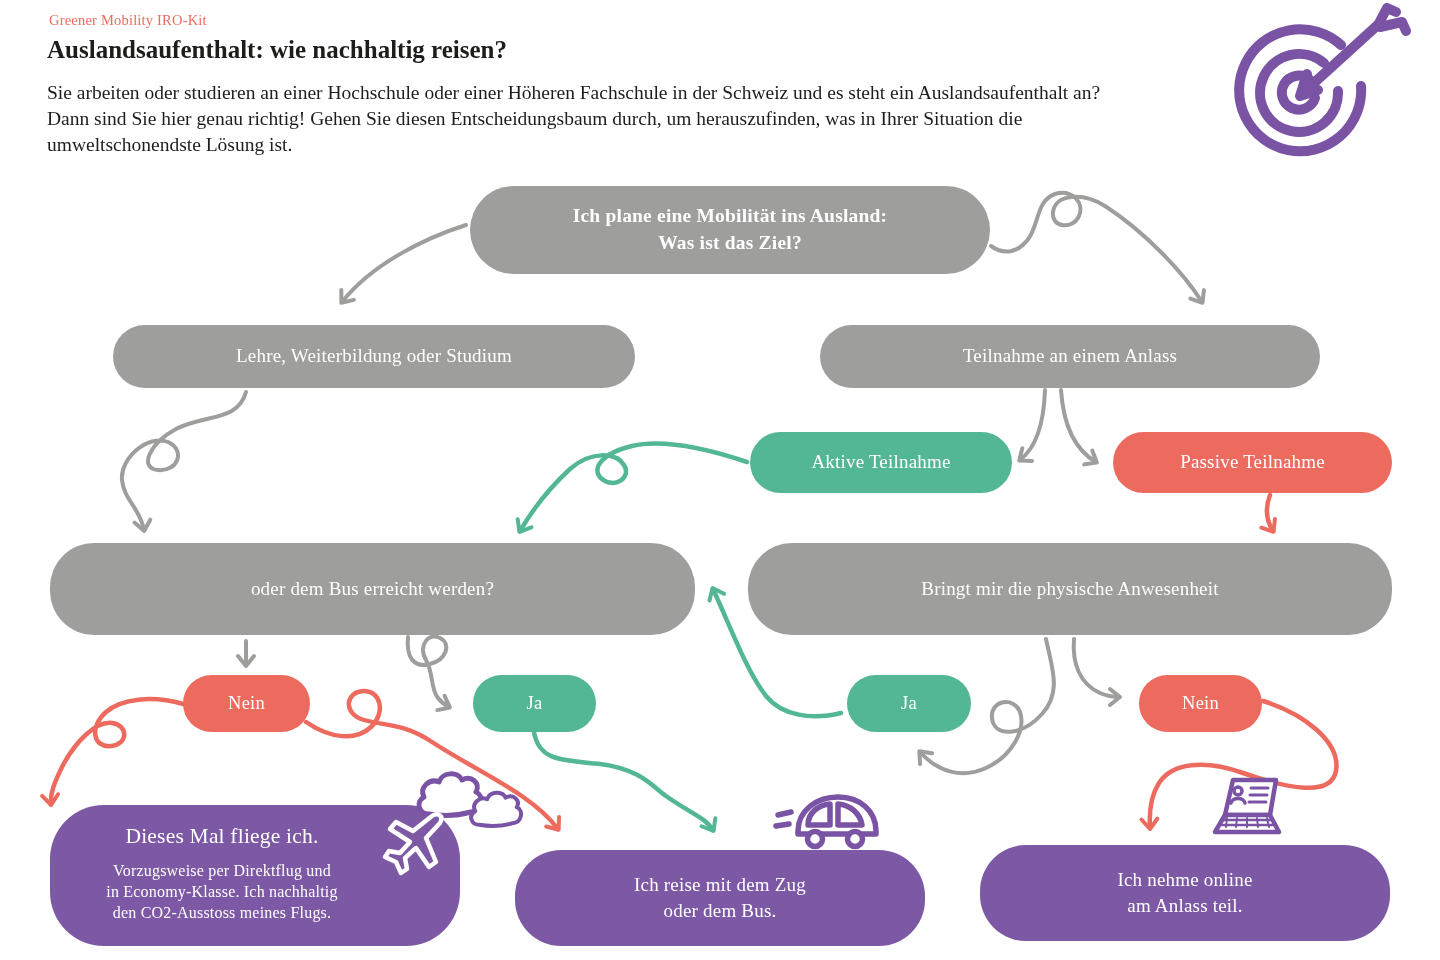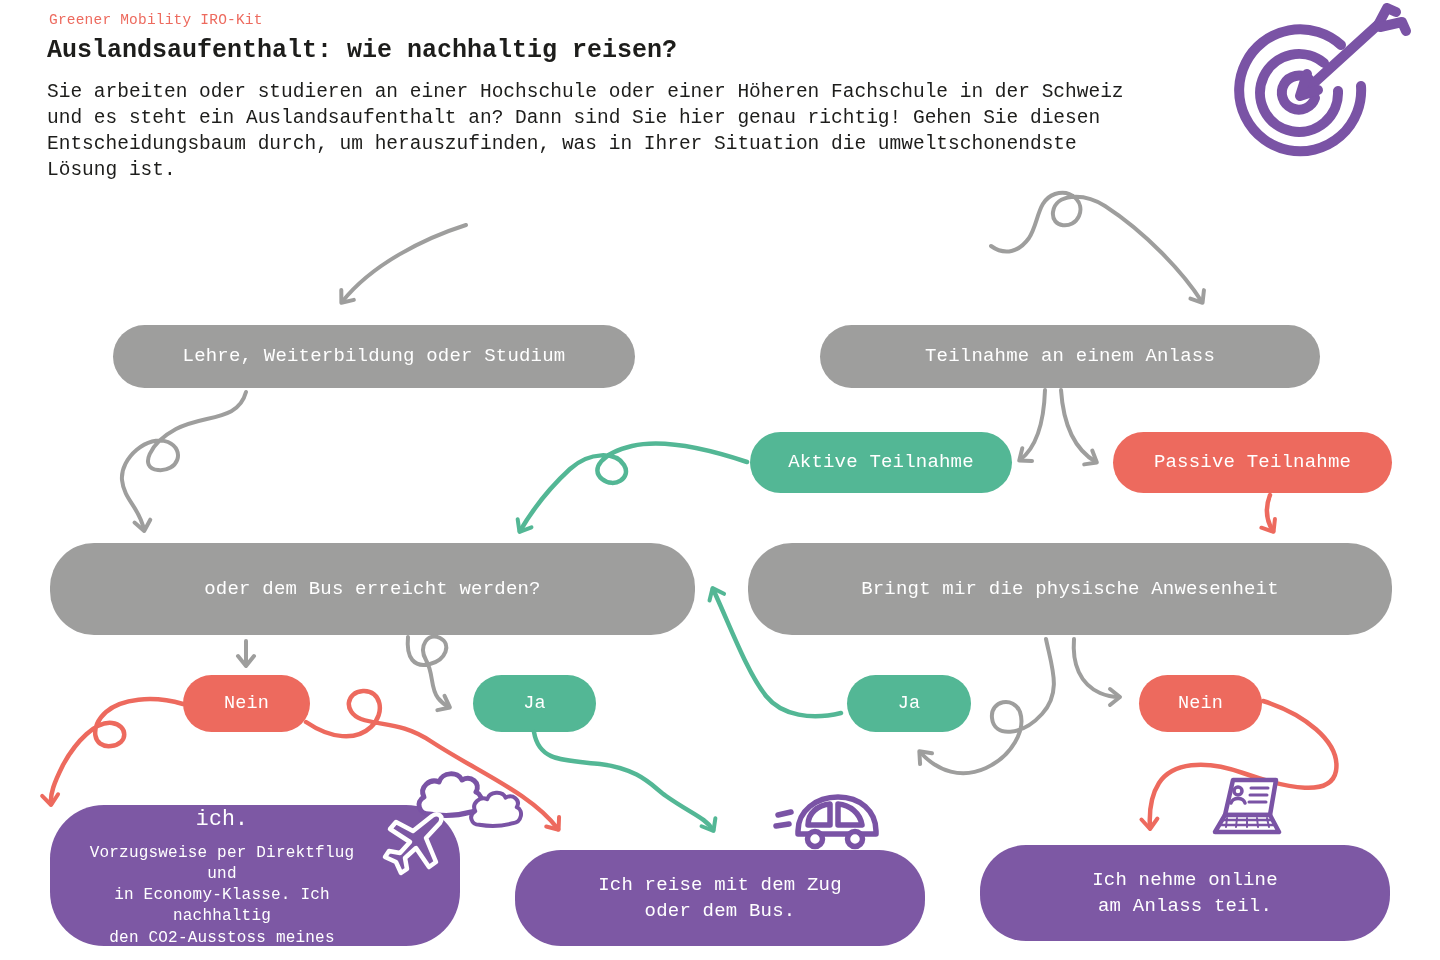--- a/index.html
+++ b/index.html
@@ -1,17 +1,17 @@
 <!DOCTYPE html>
 <html><head>
 <meta charset="utf-8">
 <style>
   html,body{margin:0;padding:0;background:#ffffff;}
   .page{position:relative;width:1440px;height:960px;overflow:hidden;background:#fff;
-        font-family:Liberation Mono, monospace;color:#1d1d1b;}
+        font-family:Liberation Serif, serif;color:#1d1d1b;}
   .kicker{position:absolute;left:49px;top:12px;font-size:14.5px;color:#ed6a5e;letter-spacing:.2px;}
   .pagetitle{position:absolute;left:47px;top:36px;font-size:25px;font-weight:bold;margin:0;color:#1d1d1b;}
   .intro{position:absolute;left:47px;top:80px;width:1095px;font-size:19.5px;line-height:1.33;margin:0;color:#1d1d1b;}
   .node{position:absolute;display:flex;flex-direction:column;align-items:center;justify-content:center;
         color:#fff;text-align:center;font-size:19px;line-height:1.37;letter-spacing:.2px;box-sizing:border-box;}
   .gray{background:#9e9e9d;}
   .green{background:#53b795;}
   .red{background:#ed6a5e;}
   .purple{background:#7d58a4;}
   .bold{font-weight:bold;font-size:19.5px;}
@@ -23,20 +23,24 @@
 </style>
 </head>
 <body>
 
 <div class="page">
 
   <div class="kicker">Greener Mobility IRO-Kit</div>
   <h1 class="pagetitle">Auslandsaufenthalt: wie nachhaltig reisen?</h1>
   <p class="intro">Sie arbeiten oder studieren an einer Hochschule oder einer Höheren Fachschule in der Schweiz und es steht ein Auslandsaufenthalt an? Dann sind Sie hier genau richtig! Gehen Sie diesen Entscheidungsbaum durch, um herauszufinden, was in Ihrer Situation die umweltschonendste Lösung ist.</p>
 
+  <div class="node gray bold" style="left:470px;top:186px;width:520px;height:88px;border-radius:44px;">
+    <span>Ich plane eine Mobilität ins Ausland:</span>
+    <span>Was ist das Ziel?</span>
+  </div>
 
   <div class="node gray" style="left:113px;top:325px;width:522px;height:63px;border-radius:32px;">
     <span>Lehre, Weiterbildung oder Studium</span>
   </div>
 
   <div class="node gray" style="left:820px;top:325px;width:500px;height:63px;border-radius:32px;">
     <span>Teilnahme an einem Anlass</span>
   </div>
 
   <div class="node green" style="left:750px;top:432px;width:262px;height:61px;border-radius:31px;">

